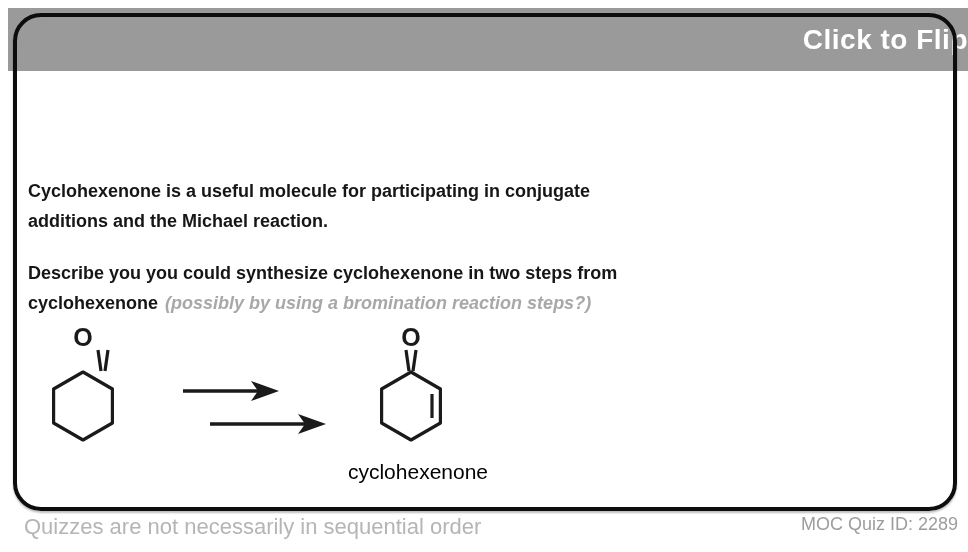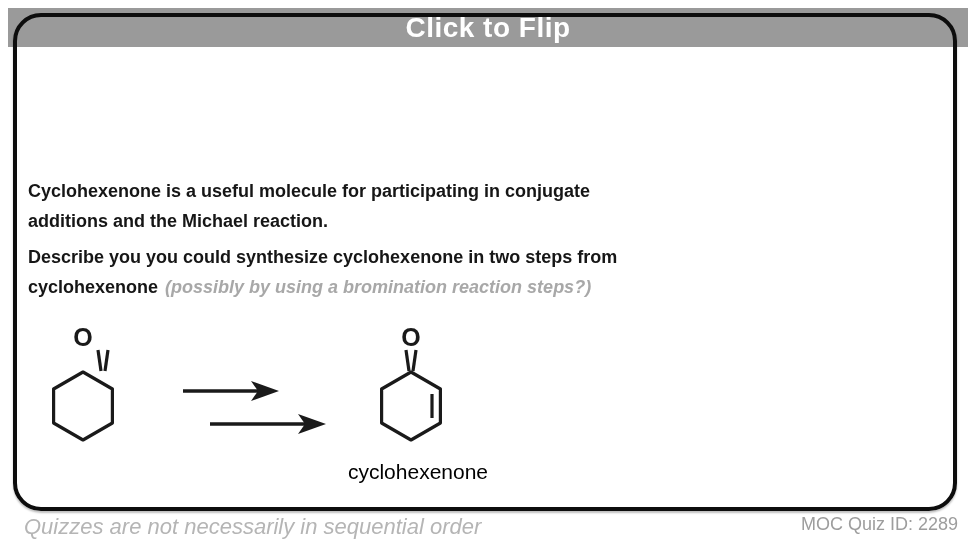--- a/index.html
+++ b/index.html
@@ -8,25 +8,25 @@
     position: relative;
     background: #ffffff;
     font-family: "Liberation Sans", sans-serif;
     overflow: hidden;
   }
 
   
   .flip-bar {
     position: absolute;
     left: 8px; top: 8px; right: 0;
-    height: 39px;
+    height: 63px;
     background: #9a9a9a;
     display: flex;
     align-items: center;
-    justify-content: center;
+    justify-content: flex-end;
     cursor: pointer;
   }
   .flip-bar-label {
     color: #ffffff;
     font-size: 28px;
     font-weight: 600;
     letter-spacing: 0.5px;
   }
 
   
@@ -43,21 +43,21 @@
 
   .question-block {
     position: absolute;
     left: 28px; top: 176px;
     width: 790px;
     font-size: 18px;
     line-height: 30px;
     color: #161616;
     font-weight: bold;
   }
-  .para2 { margin-top: 6px; }
+  .para2 { margin-top: 22px; }
   .hint {
     color: #a8a8a8;
     font-style: italic;
     margin-left: 7px;
   }
 
   .scheme-svg {
     position: absolute;
     left: 20px; top: 320px;
   }
@@ -68,21 +68,20 @@
     width: 200px;
     text-align: center;
     font-size: 21px;
     color: #000000;
   }
 
   .footer-left {
     position: absolute;
     left: 24px; top: 514px;
     font-size: 22px;
-    font-style: italic;
     color: #b5b5b5;
   }
   .footer-right {
     position: absolute;
     right: 10px; top: 514px;
     font-size: 18px;
     color: #9d9d9d;
   }
 </style>
 </head>

